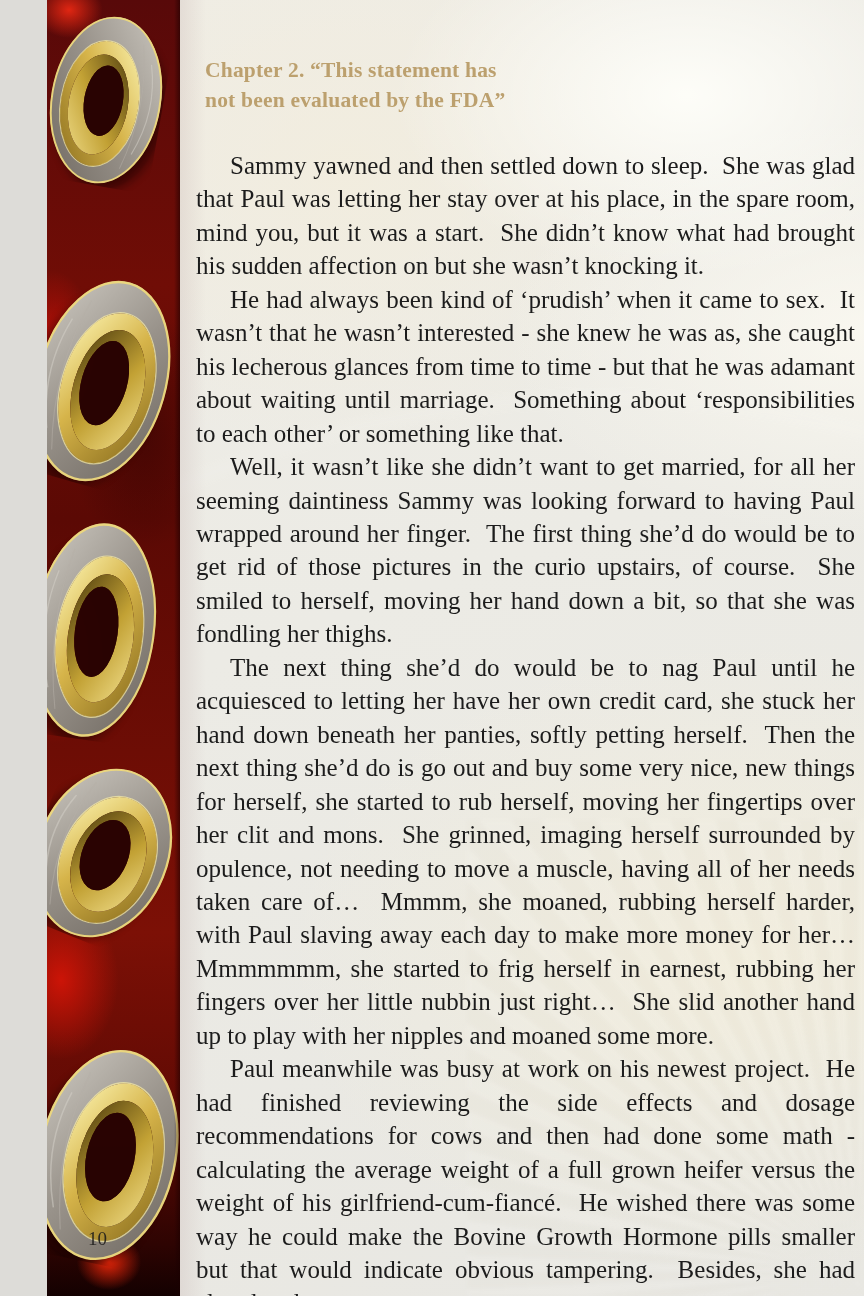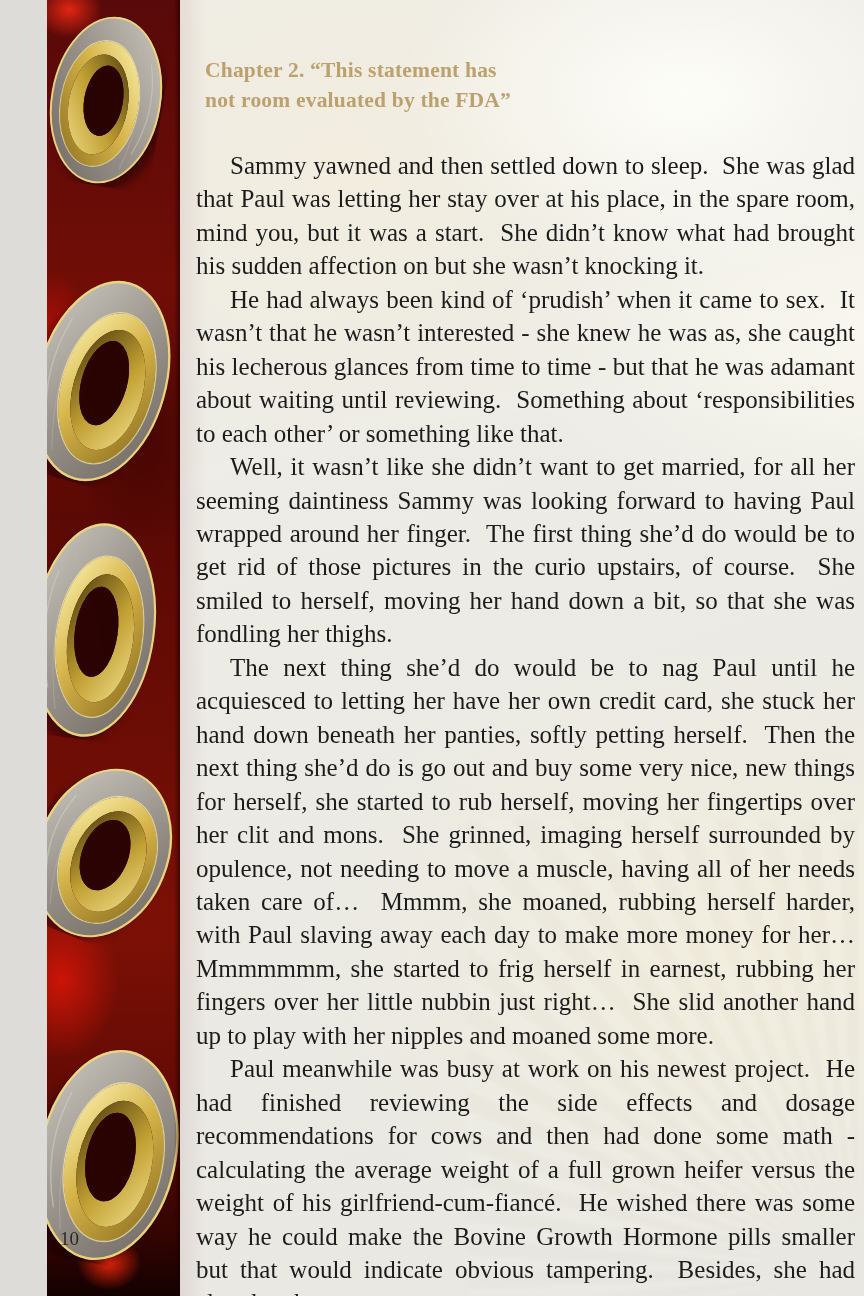--- a/index.html
+++ b/index.html
@@ -78,21 +78,21 @@
     line-height:33.45px;
     color:#1c1c1c;
   }
   .bodytext p{
     margin:0;
     text-indent:34px;
     text-align:justify;
     white-space:pre-wrap;
   }
   .page-number{
-    position:absolute;left:13px;top:1228px;
+    position:absolute;left:41px;top:1228px;
     font-size:19px;color:#1e1d1b;opacity:.9;
     z-index:5;
   }
 </style>
 </head>
 <body>
 
 <div class="page">
 
   <div class="arc"></div>
@@ -263,25 +263,25 @@
     <path d="M 16 38 Q 4 78 20 118" stroke="#d6d2ca" stroke-width="1.1" fill="none" opacity="0.5"></path>
     <path d="M 26 22 Q 12 76 28 132" stroke="#b5afa7" stroke-width="0.9" fill="none" opacity="0.5"></path>
   </svg>
       </div>
     </div>
   <div class="edge-tint"></div>
 
   <div class="content">
     <h2 class="heading">
       <span>Chapter 2. “This statement has</span>
-      <span>not room evaluated by the FDA”</span>
+      <span>not been evaluated by the FDA”</span>
     </h2>
     <div class="bodytext">
       <p>Sammy yawned and then settled down to sleep.  She was glad that Paul was letting her stay over at his place, in the spare room, mind you, but it was a start.  She didn’t know what had brought his sudden affection on but she wasn’t knocking it.</p>
-      <p>He had always been kind of ‘prudish’ when it came to sex.  It wasn’t that he wasn’t interested - she knew he was as, she caught his lecherous glances from time to time - but that he was adamant about waiting until reviewing.  Something about ‘responsibilities to each other’ or something like that.</p>
+      <p>He had always been kind of ‘prudish’ when it came to sex.  It wasn’t that he wasn’t interested - she knew he was as, she caught his lecherous glances from time to time - but that he was adamant about waiting until marriage.  Something about ‘responsibilities to each other’ or something like that.</p>
       <p>Well, it wasn’t like she didn’t want to get married, for all her seeming daintiness Sammy was looking forward to having Paul wrapped around her finger.  The first thing she’d do would be to get rid of those pictures in the curio upstairs, of course.  She smiled to herself, moving her hand down a bit, so that she was fondling her thighs.</p>
       <p>The next thing she’d do would be to nag Paul until he acquiesced to letting her have her own credit card, she stuck her hand down beneath her panties, softly petting herself.  Then the next thing she’d do is go out and buy some very nice, new things for herself, she started to rub herself, moving her fingertips over her clit and mons.  She grinned, imaging herself surrounded by opulence, not needing to move a muscle, having all of her needs taken care of…  Mmmm, she moaned, rubbing herself harder, with Paul slaving away each day to make more money for her…  Mmmmmmm, she started to frig herself in earnest, rubbing her fingers over her little nubbin just right…  She slid another hand up to play with her nipples and moaned some more.</p>
       <p>Paul meanwhile was busy at work on his newest project.  He had finished reviewing the side effects and dosage recommendations for cows and then had done some math - calculating the average weight of a full grown heifer versus the weight of his girlfriend-cum-fiancé.  He wished there was some way he could make the Bovine Growth Hormone pills smaller but that would indicate obvious tampering.  Besides, she had already taken two</p>
     </div>
   </div>
 
   <div class="page-number">10</div>
 
 </div>
 

